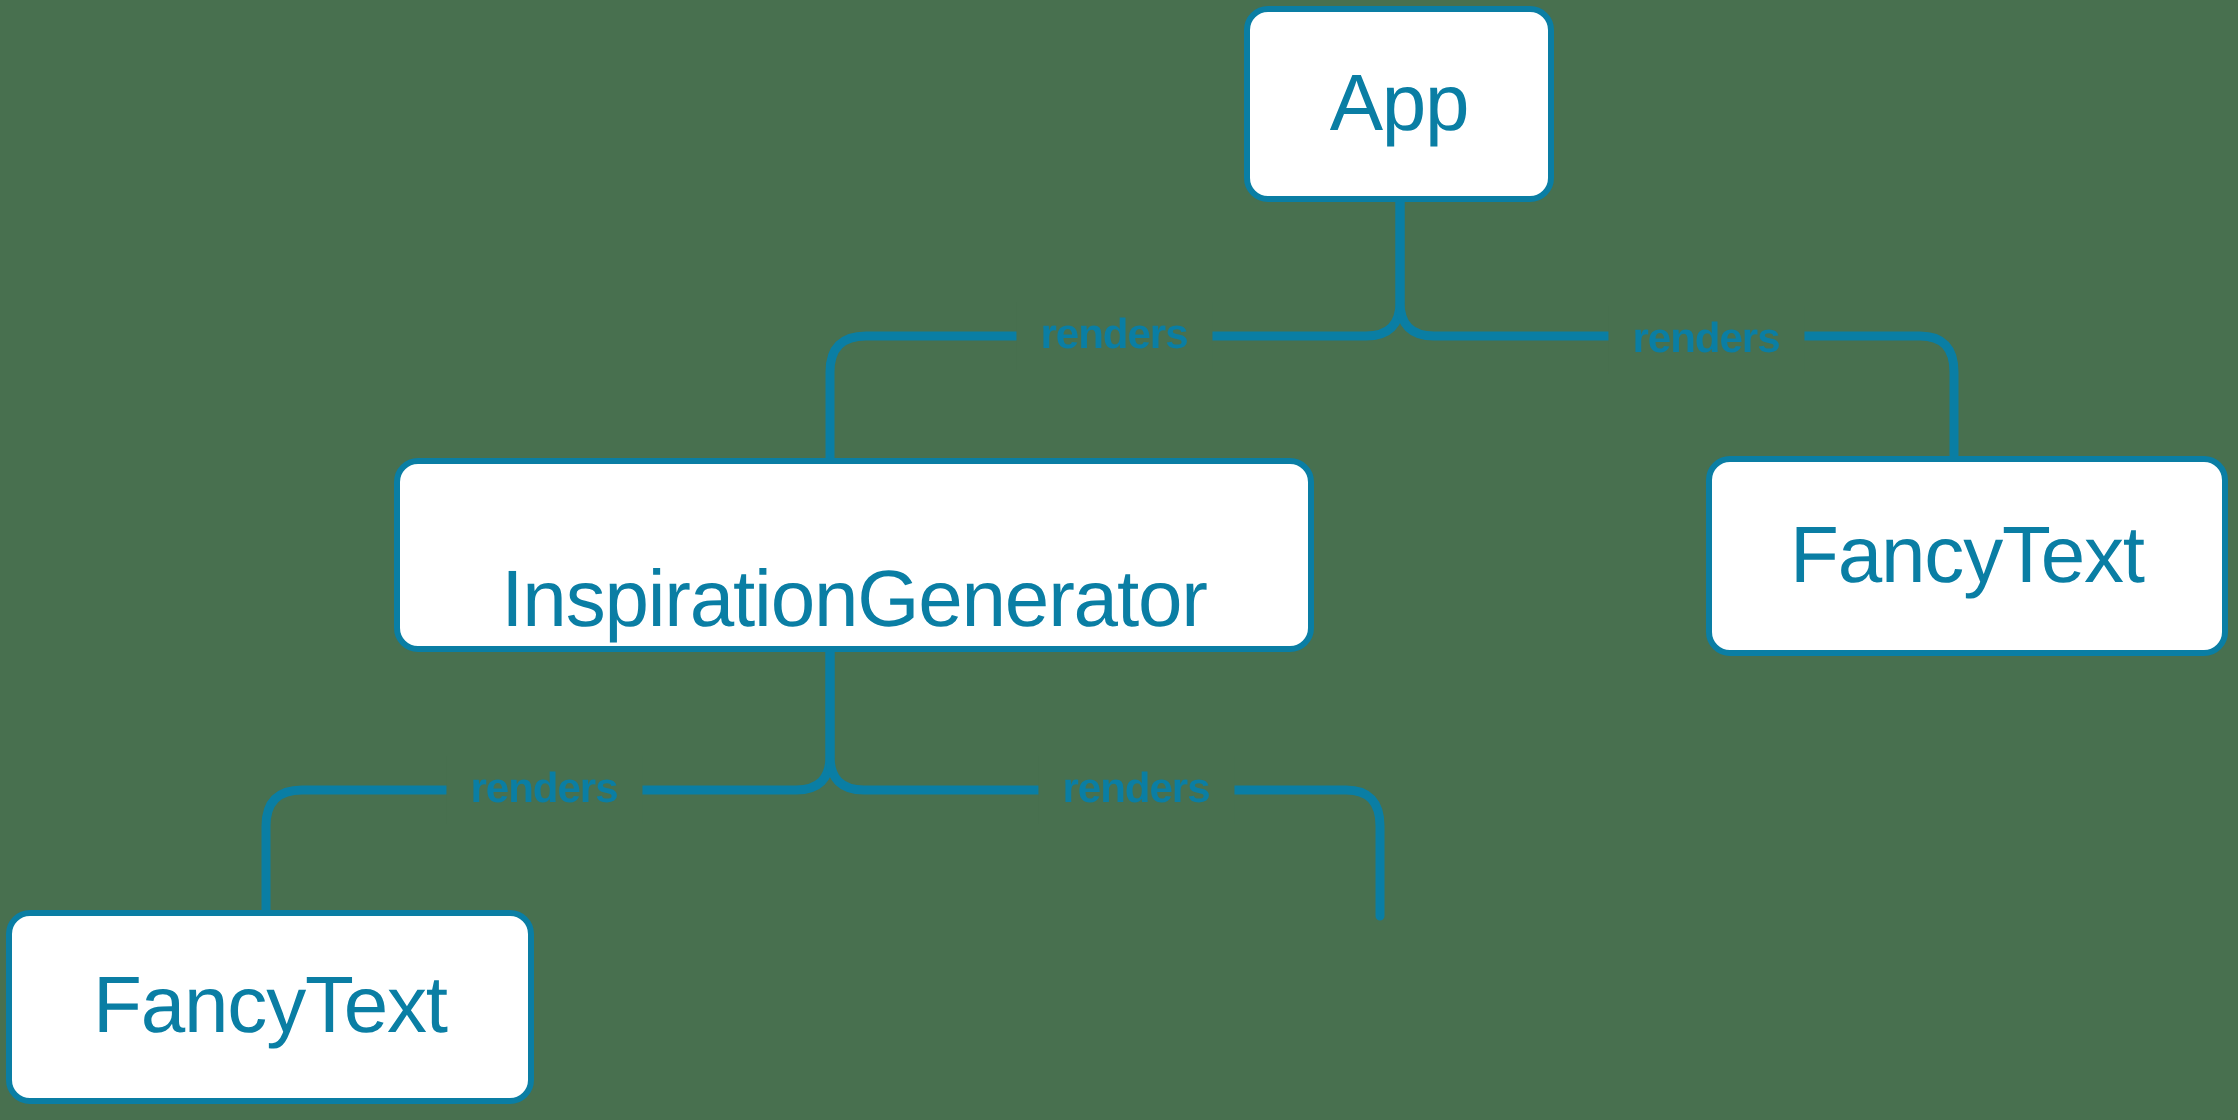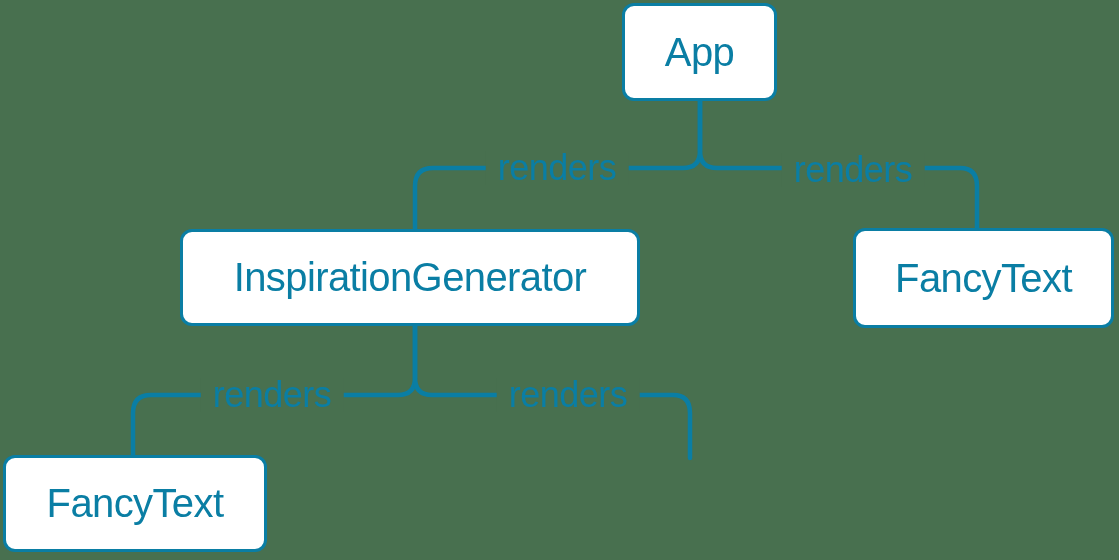--- a/index.html
+++ b/index.html
@@ -45,31 +45,31 @@
     display: flex;
     align-items: center;
     justify-content: center;
     color: var(--accent);
     font-size: 40px;
     font-weight: 500;
     letter-spacing: -0.6px;
     white-space: nowrap;
   }
   .node-app            { left: 622px; top: 3px;   width: 155px; height: 98px;  }
-  .node-inspiration    { left: 180px; top: 229px; width: 460px; height: 97px;  }
+  .node-inspiration    { left: 197px; top: 229px; width: 460px; height: 97px; align-items: flex-end;  }
   .node-fancy-top      { left: 853px; top: 228px; width: 261px; height: 100px; }
   .node-fancy-bottom   { left: 3px;   top: 455px; width: 264px; height: 97px;  }
   .node-copyright      { left: 567px; top: 456px; width: 267px; height: 97px;  }
   .edge-label {
     position: absolute;
     transform: translate(-50%, -50%);
     background: var(--background);
     color: var(--accent);
-    font-size: 36px;
-    font-weight: 400;
+    font-size: 21px;
+    font-weight: 700;
     letter-spacing: -0.5px;
     padding: 0 12px;
     line-height: 34px;
     white-space: nowrap;
   }
   .edge-label-1 { left: 557px; top: 168px; }
   .edge-label-2 { left: 853px; top: 170px; }
   .edge-label-3 { left: 272px; top: 395px; }
   .edge-label-4 { left: 568px; top: 395px; }
 </style>

